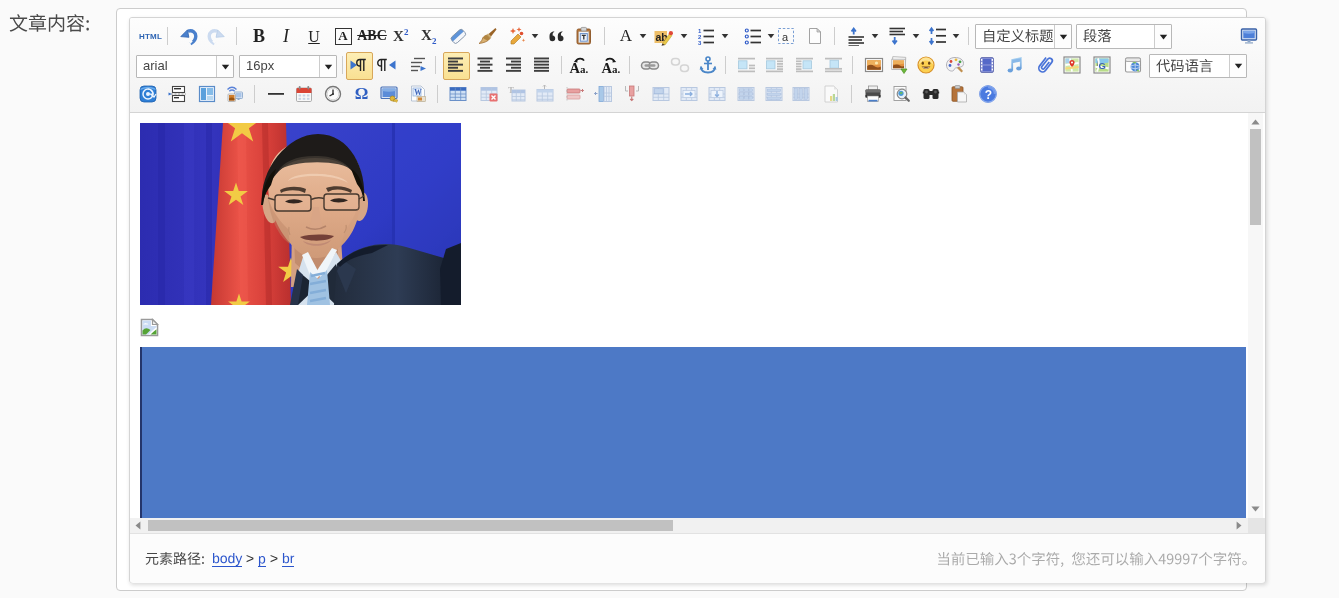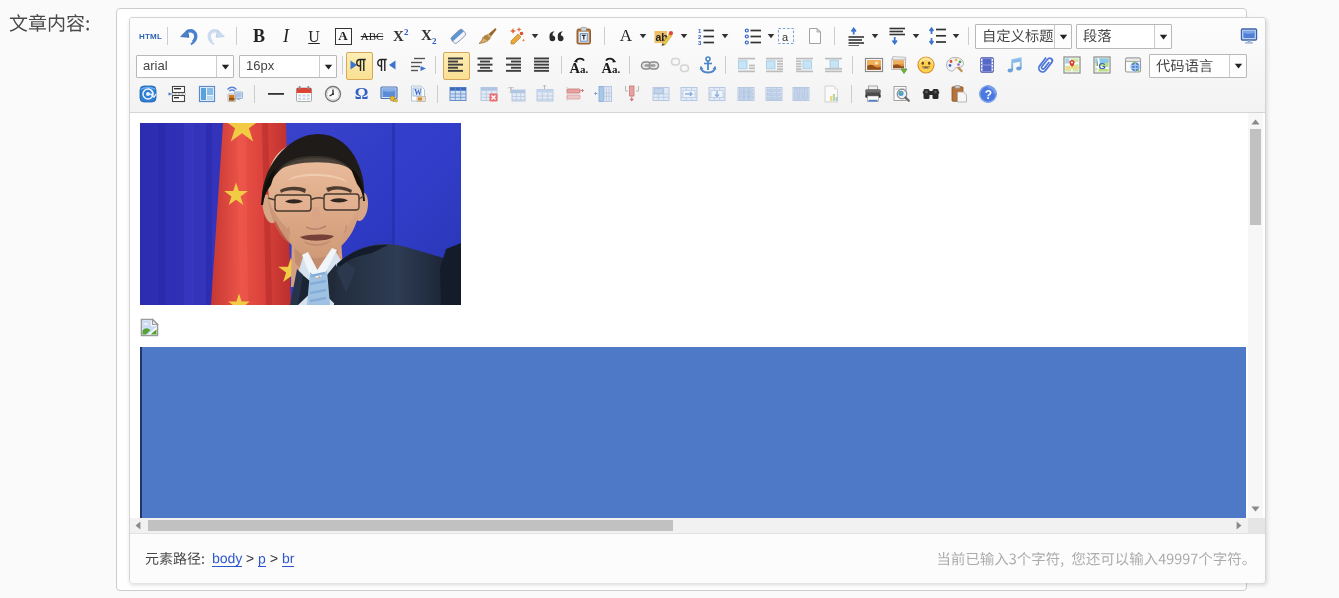--- a/index.html
+++ b/index.html
@@ -36,21 +36,21 @@
     <div class="ib" style="left:146.0px;top:8px;width:20px;height:20px">
       <span style="font-family:'Liberation Serif',serif;font-style:italic;font-size:18px;color:#222;line-height:20px">I</span>
     </div>
     <div class="ib" style="left:174.0px;top:8px;width:20px;height:20px">
       <span style="font-family:'Liberation Serif',serif;font-size:16px;color:#222;line-height:19px;text-decoration:underline">U</span>
     </div>
     <div class="ib" style="left:203.0px;top:8px;width:20px;height:20px">
       <span style="font-family:'Liberation Serif',serif;font-size:13px;font-weight:bold;color:#222;border:1.5px solid #333;width:15px;height:15px;display:flex;align-items:center;justify-content:center">A</span>
     </div>
     <div class="ib" style="left:232.0px;top:8px;width:20px;height:20px">
-      <span style="font-family:'Liberation Serif',serif;font-weight:normal;font-size:11px;color:#222;text-decoration:line-through;letter-spacing:0">ABC</span>
+      <span style="font-family:'Liberation Serif',serif;font-weight:bold;font-size:14px;color:#222;text-decoration:line-through;letter-spacing:0">ABC</span>
     </div>
     <div class="ib" style="left:261.6px;top:8px;width:20px;height:20px">
       <svg width="20" height="20" viewBox="0 0 20 20">
         <text x="1" y="15" style="font-family:'Liberation Serif',serif" font-size="15" font-weight="bold" fill="#333">X</text>
         <text x="12" y="9" style="font-family:'Liberation Serif',serif" font-size="9" font-weight="bold" fill="#2f5bc8">2</text>
       </svg>
     </div>
     <div class="ib" style="left:290.0px;top:8px;width:20px;height:20px">
       <svg width="20" height="20" viewBox="0 0 20 20">
         <text x="1" y="14" style="font-family:'Liberation Serif',serif" font-size="15" font-weight="bold" fill="#333">X</text>

